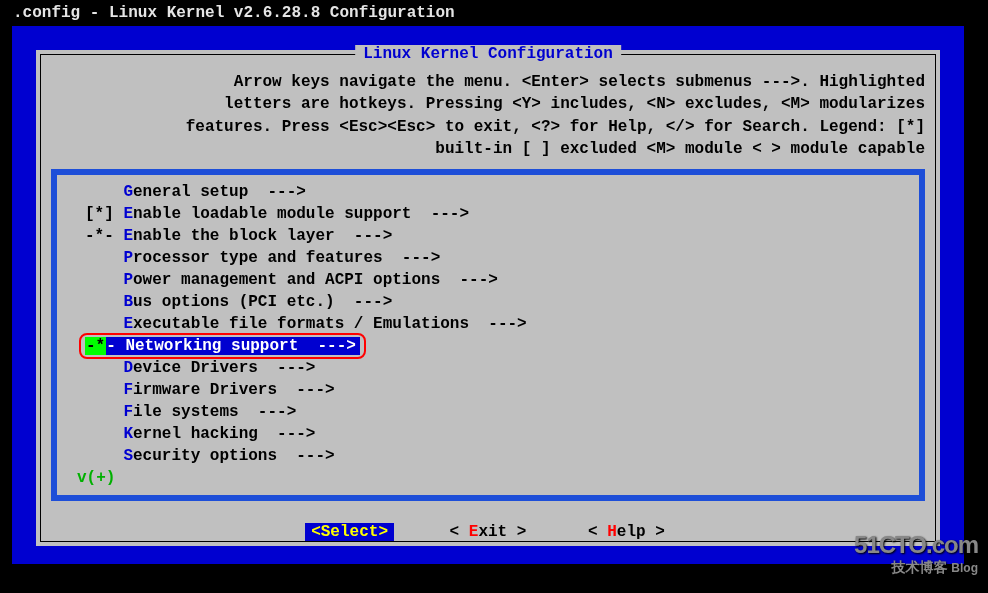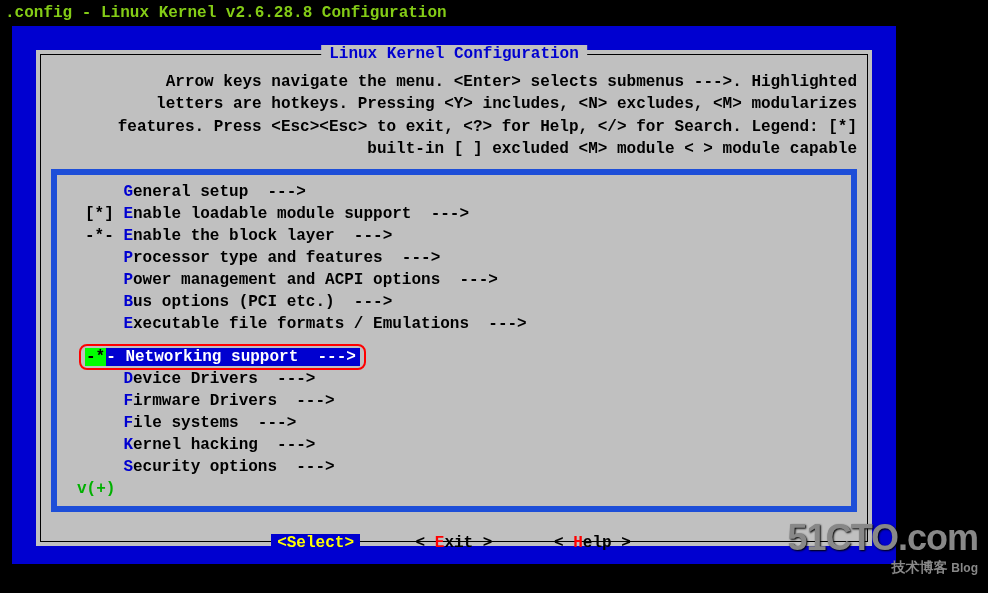--- a/index.html
+++ b/index.html
@@ -7,38 +7,38 @@
     width: 988px;
     height: 593px;
     background: #000;
     font-family: "Courier New", monospace;
     font-size: 16px;
     font-weight: bold;
     overflow: hidden;
     position: relative;
   }
   .title-bar {
-    color: #84cc16;
-    padding: 4px 5px;
+    color: #e5e5e5;
+    padding: 4px 13px;
     font-weight: bold;
   }
   .shadow {
     position: absolute;
     top: 40px;
     left: 26px;
     width: 952px;
     height: 538px;
     background: #000;
     z-index: 0;
   }
   .main-window {
     position: absolute;
     top: 26px;
     left: 12px;
-    width: 884px;
+    width: 952px;
     height: 538px;
     background: #0000d0;
     z-index: 1;
   }
   .inner-box {
     position: absolute;
     top: 24px;
     left: 24px;
     right: 24px;
     bottom: 18px;
@@ -78,21 +78,20 @@
   .menu-item {
     padding: 0 0 0 28px;
     line-height: 22px;
     white-space: pre;
     color: #000;
   }
   .hotkey { color: #0000d0; }
   .sel-row {
     display: inline-block;
     position: relative;
-    margin-top: 11px;
   }
   .sel-marker {
     background: #00ff00;
     color: #000;
     padding: 0 1px;
   }
   .sel-text {
     background: #0000d0;
     color: #fff;
     padding: 0 4px 0 0;
@@ -132,21 +131,21 @@
     position: absolute;
     right: 10px;
     bottom: 16px;
     color: #888;
     font-family: Arial, sans-serif;
     font-weight: bold;
     z-index: 5;
     text-align: right;
     text-shadow: 1px 1px 2px #000;
   }
-  .watermark .big { font-size: 36px; letter-spacing: -1px; }
+  .watermark .big { font-size: 24px; letter-spacing: -1px; }
   .watermark .small { font-size: 14px; }
 </style>
 </head>
 <body>
 
 <div class="title-bar">.config - Linux Kernel v2.6.28.8 Configuration</div>
 
 <div class="shadow"></div>
 
 <div class="main-window">

